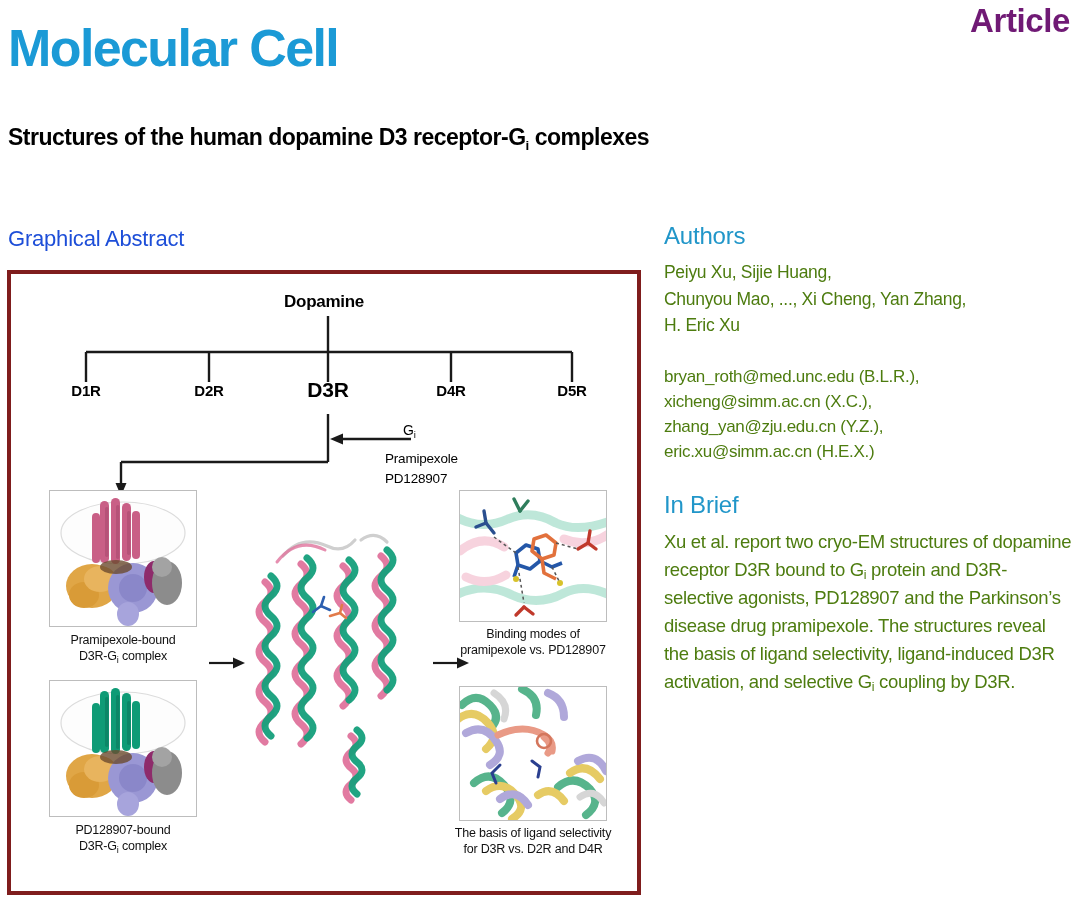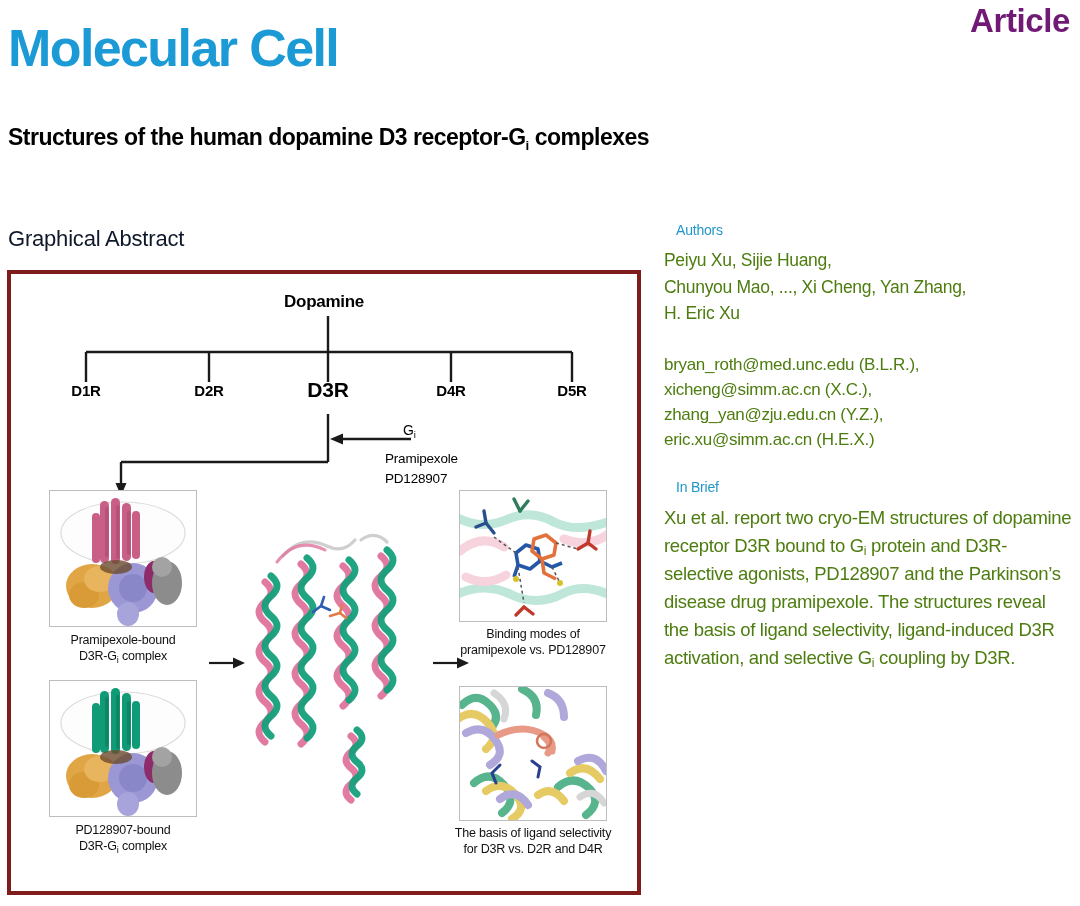--- a/index.html
+++ b/index.html
@@ -48,21 +48,21 @@
     vertical-align: baseline;
     position: relative;
     top: 5px;
   }
 
   
   #ga-heading {
     position: absolute;
     top: 226px; left: 8px;
     font-size: 22px;
-    color: #0f172a;
+    color: #1d4ed8;
     font-weight: normal;
     letter-spacing: -0.2px;
   }
   #ga-box {
     position: absolute;
     top: 270px; left: 7px;
     width: 634px; height: 625px;
     border: 4px solid #7f1d1d;
     background: #fff;
   }
@@ -126,23 +126,23 @@
     top: 3px;
   }
 
   
   #right-col {
     position: absolute;
     top: 222px; left: 664px;
     width: 408px;
   }
   .sec-heading {
-    font-size: 14px;
+    font-size: 24px;
     color: #2196c9;
-    margin: 0 0 9px 12px;
+    margin: 0 0 9px 0;
     font-weight: normal;
     letter-spacing: -0.2px;
   }
   .sec-body {
     font-size: 17.5px;
     line-height: 1.52;
     color: #4d7c0f;
     letter-spacing: -0.3px;
     margin: 0;
   }

